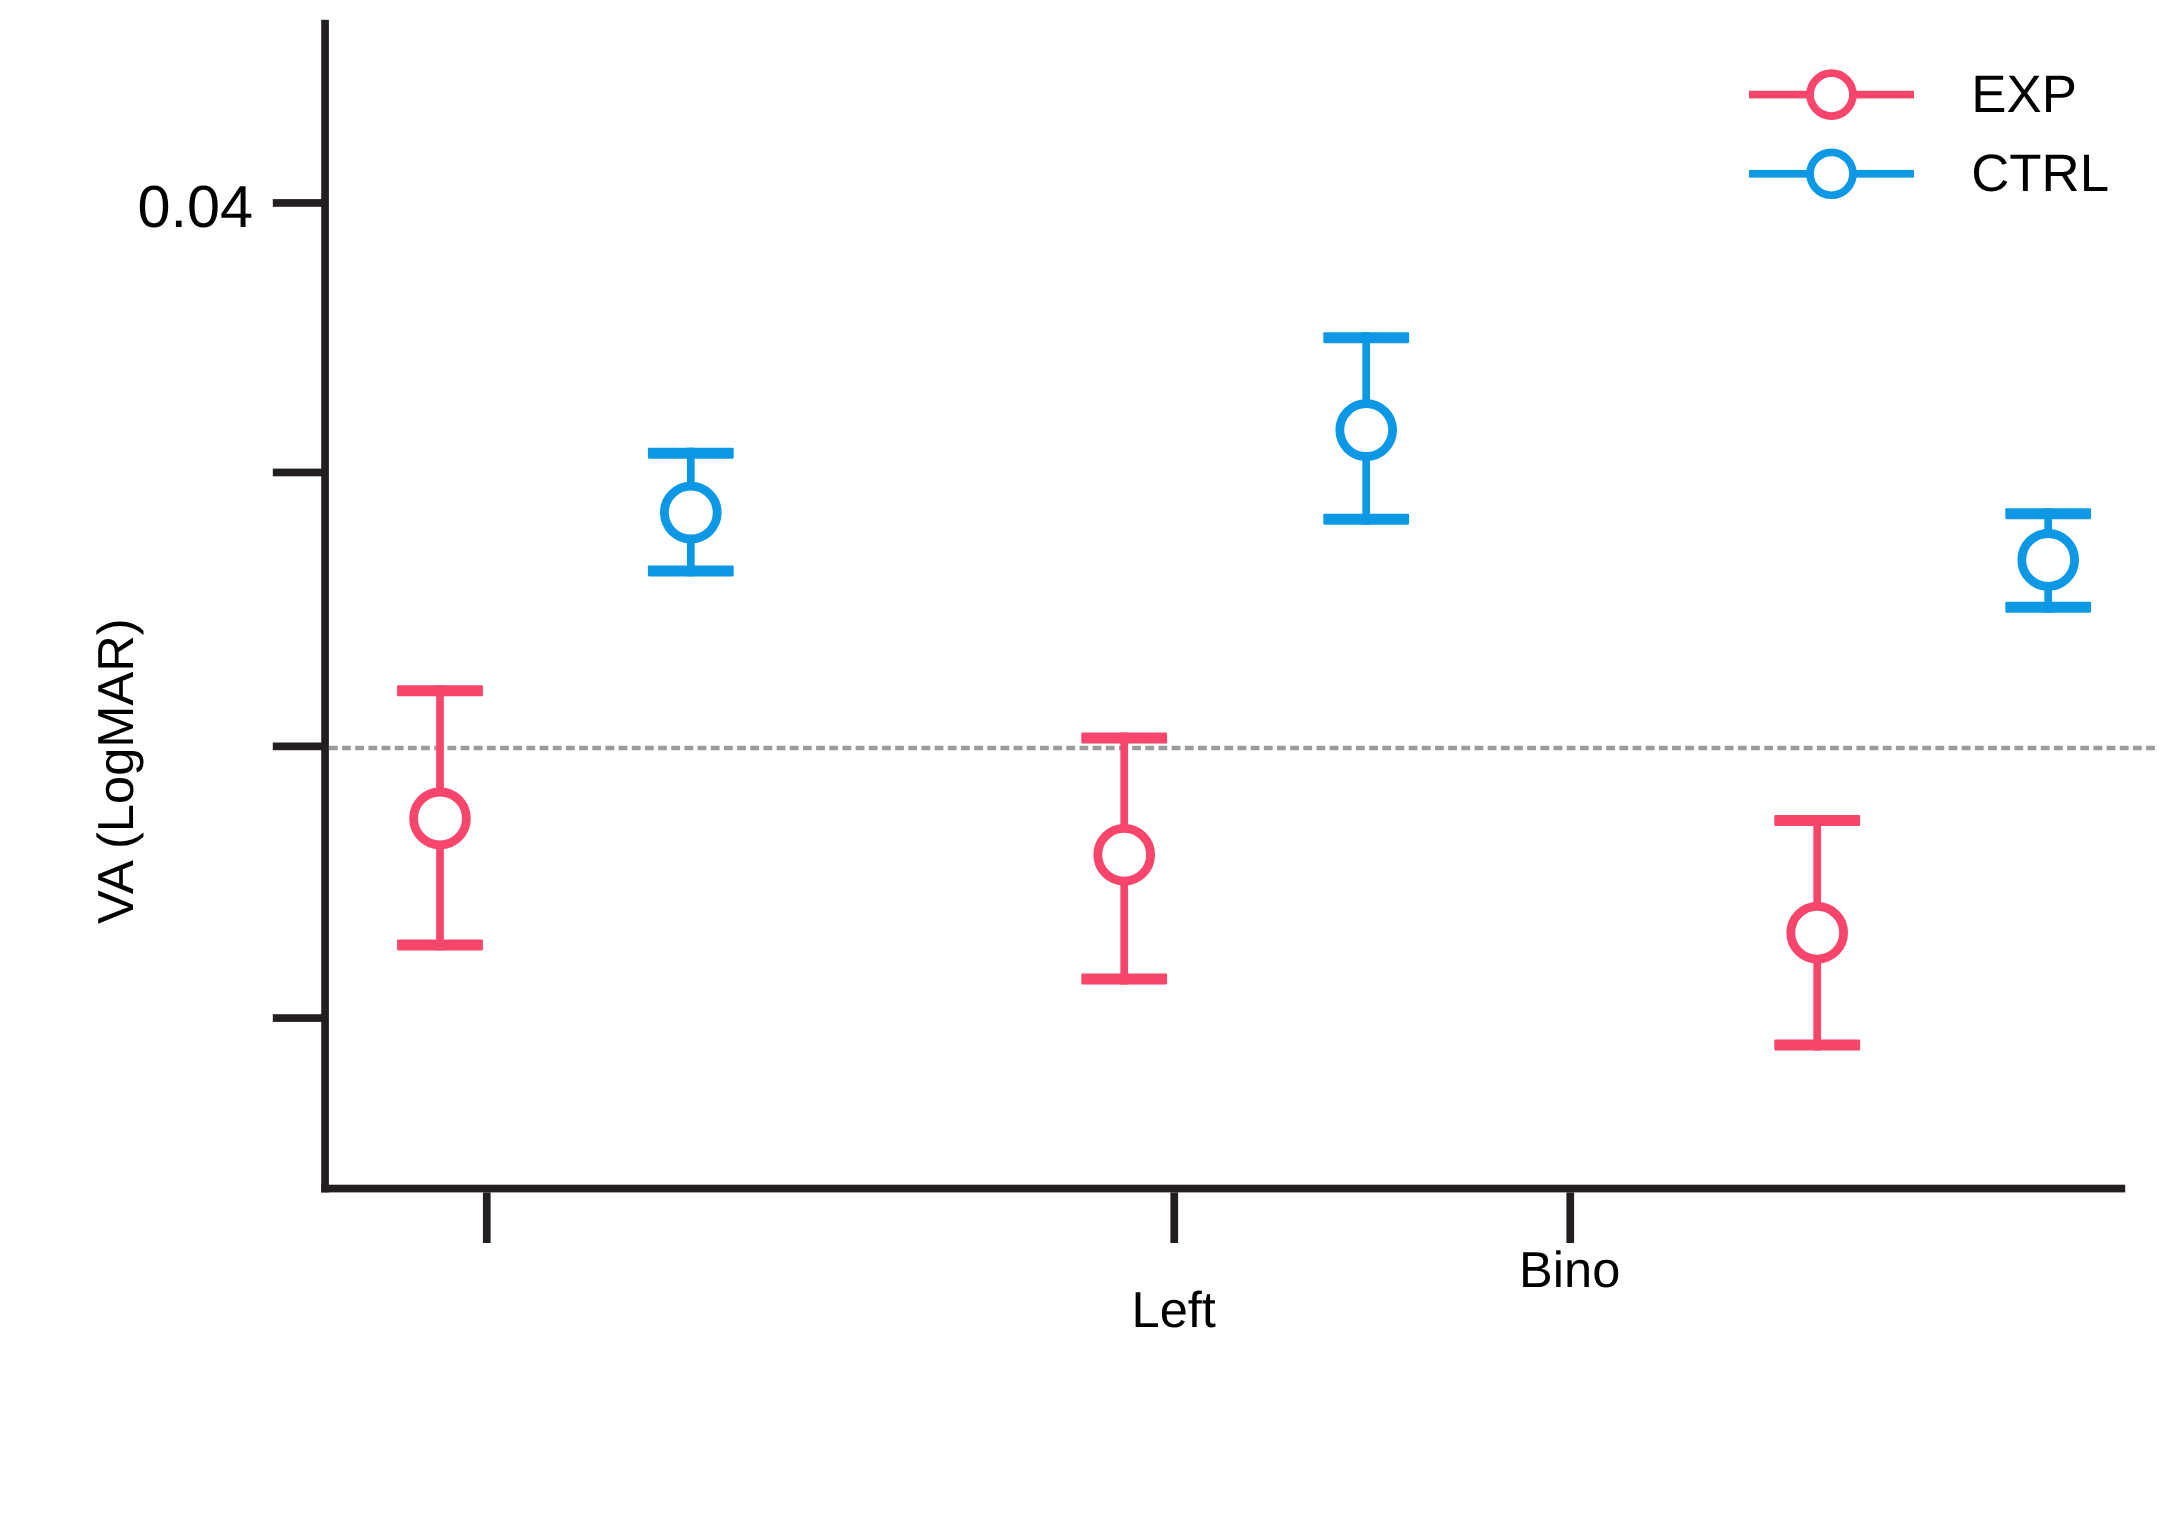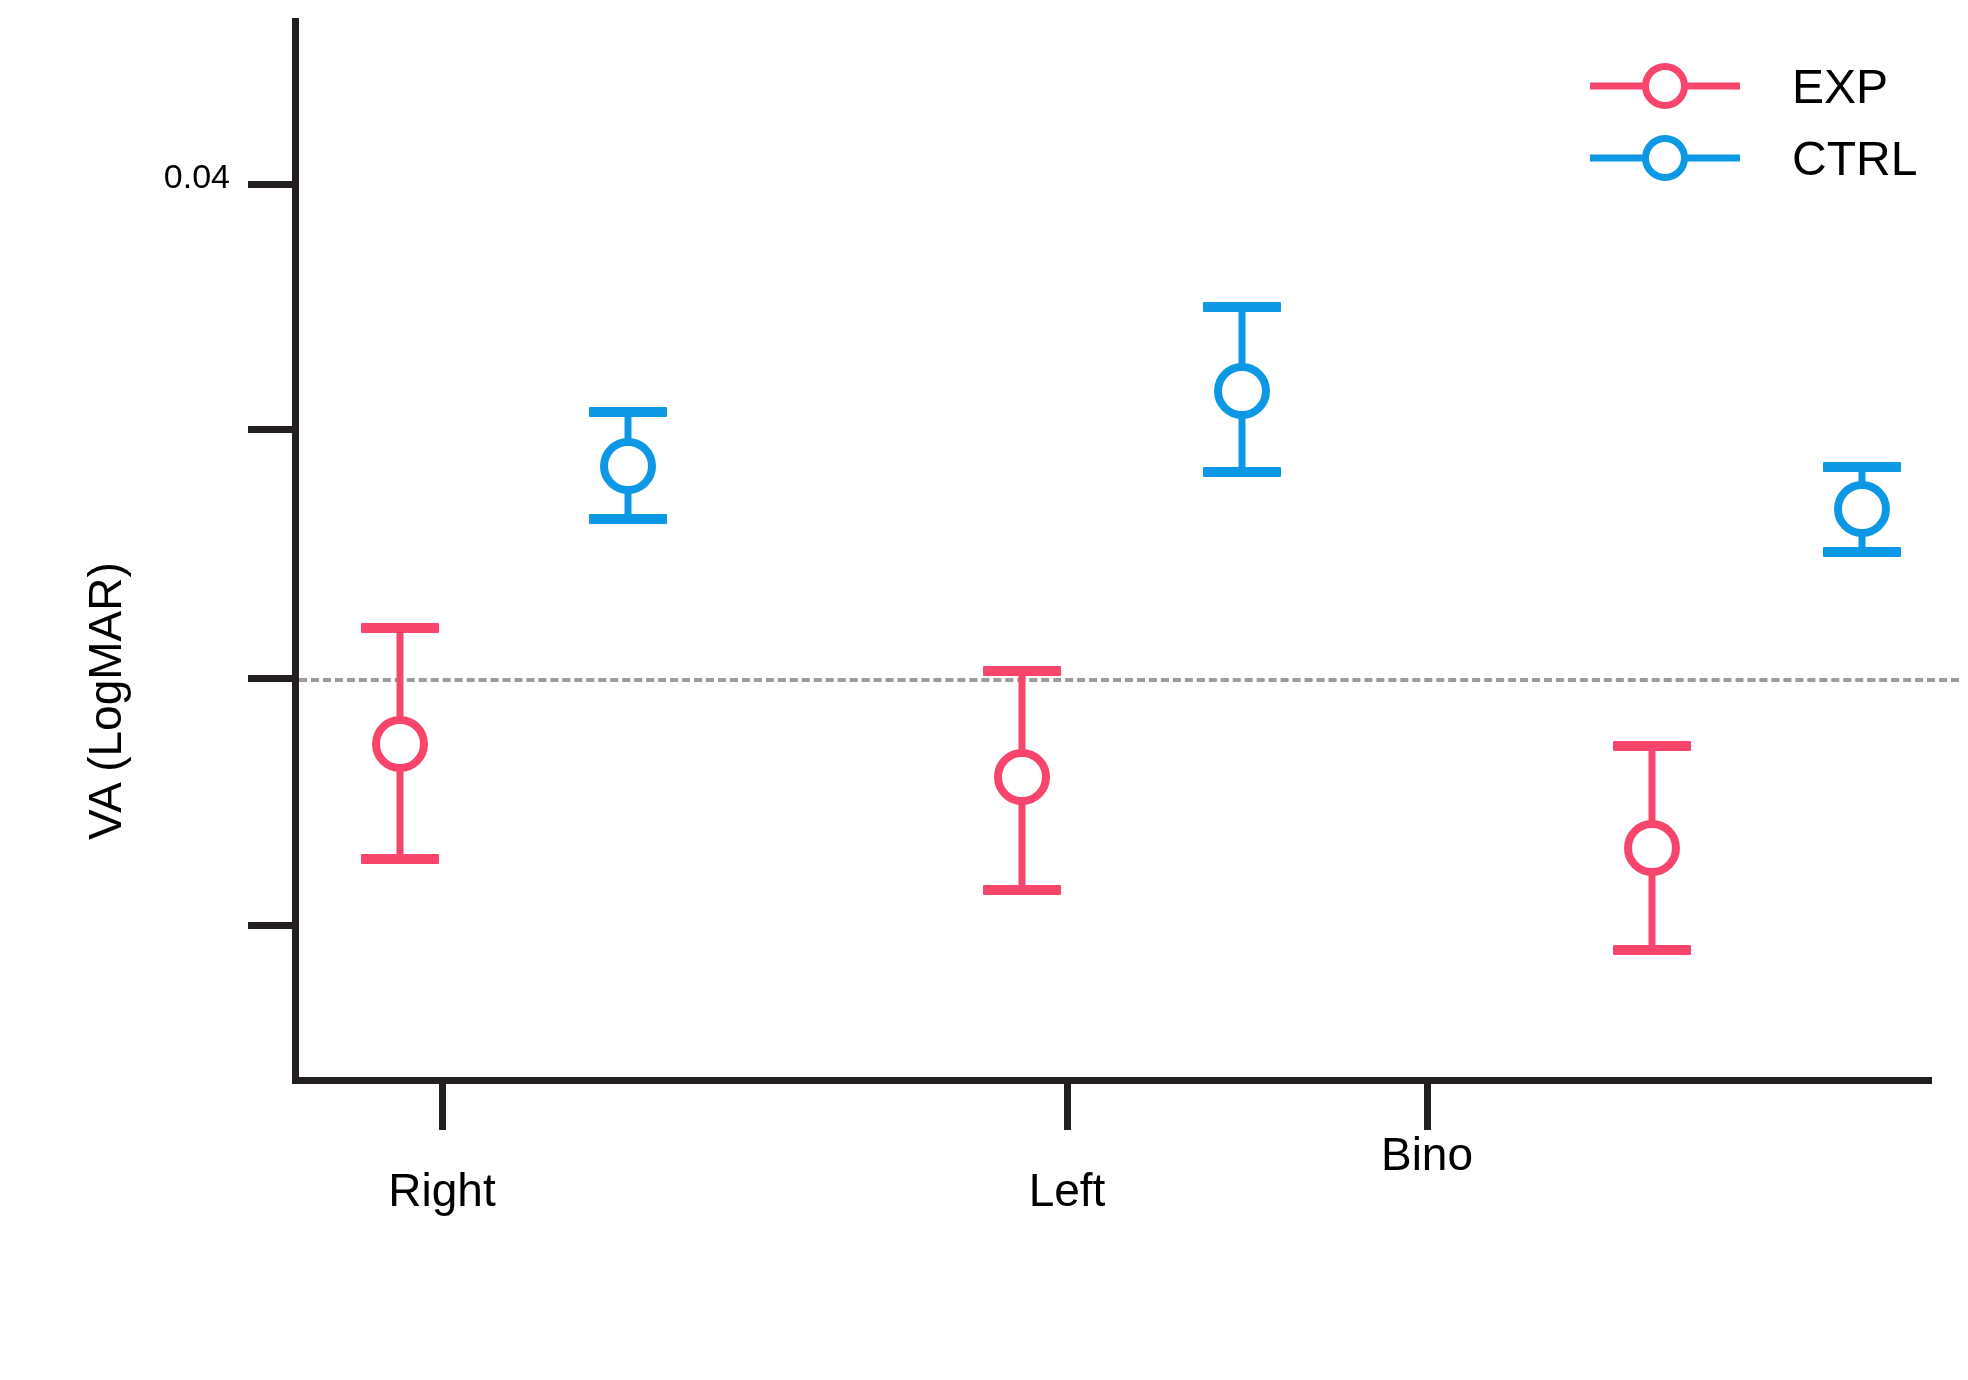--- a/index.html
+++ b/index.html
@@ -4,21 +4,21 @@
 <style>
   html,body{margin:0;padding:0;background:#ffffff;}
   body{width:1968px;height:1380px;font-family:"Liberation Sans",sans-serif;overflow:hidden;}
   #root{position:relative;width:1968px;height:1380px;background:#fff;}
 
   .axis-line{position:absolute;background:#231f20;}
   .tick{position:absolute;background:#231f20;}
 
   .ytick-label{
     position:absolute;
-    font-size:34px;
+    font-size:54px;
     color:#000;
     text-align:right;
     white-space:nowrap;
     letter-spacing:0px;
   }
   .xtick-label{
     position:absolute;
     font-size:46px;
     color:#000;
     text-align:center;
@@ -84,21 +84,20 @@
   <div class="ytick-label" style="left:20px;top:157px;width:210px;">0.04</div>
 
   <div class="axis-title-y" style="left:78px;top:840px;">VA (LogMAR)</div>
 
   <div class="zeroline" style="left:299px;top:678px;width:1660px;"></div>
 
   <div class="tick" style="left:439px;top:1084px;width:7px;height:46px;"></div>
   <div class="tick" style="left:1064px;top:1084px;width:7px;height:46px;"></div>
   <div class="tick" style="left:1424px;top:1084px;width:7px;height:46px;"></div>
 
-  <div class="xtick-label" style="left:292px;top:1163px;width:300px;">Right</div>
   <div class="xtick-label" style="left:917px;top:1163px;width:300px;">Left</div>
   <div class="xtick-label" style="left:1277px;top:1127px;width:300px;">Bino</div>
 
 
   <div id="points-layer">
       <div class="errbar" style="left: 361px; top: 622.925px; width: 78px; height: 240.825px;">
         <div class="stem" style="top: 0px; height: 240.825px; background: rgb(248, 69, 107);"></div>
         <div class="cap" style="top: 0px; width: 78px; background: rgb(248, 69, 107);"></div>
         <div class="cap" style="top: 230.825px; width: 78px; background: rgb(248, 69, 107);"></div>
         <div class="marker" style="top: 121.03px; border: 8px solid rgb(248, 69, 107); background: rgb(255, 255, 255);"></div>

